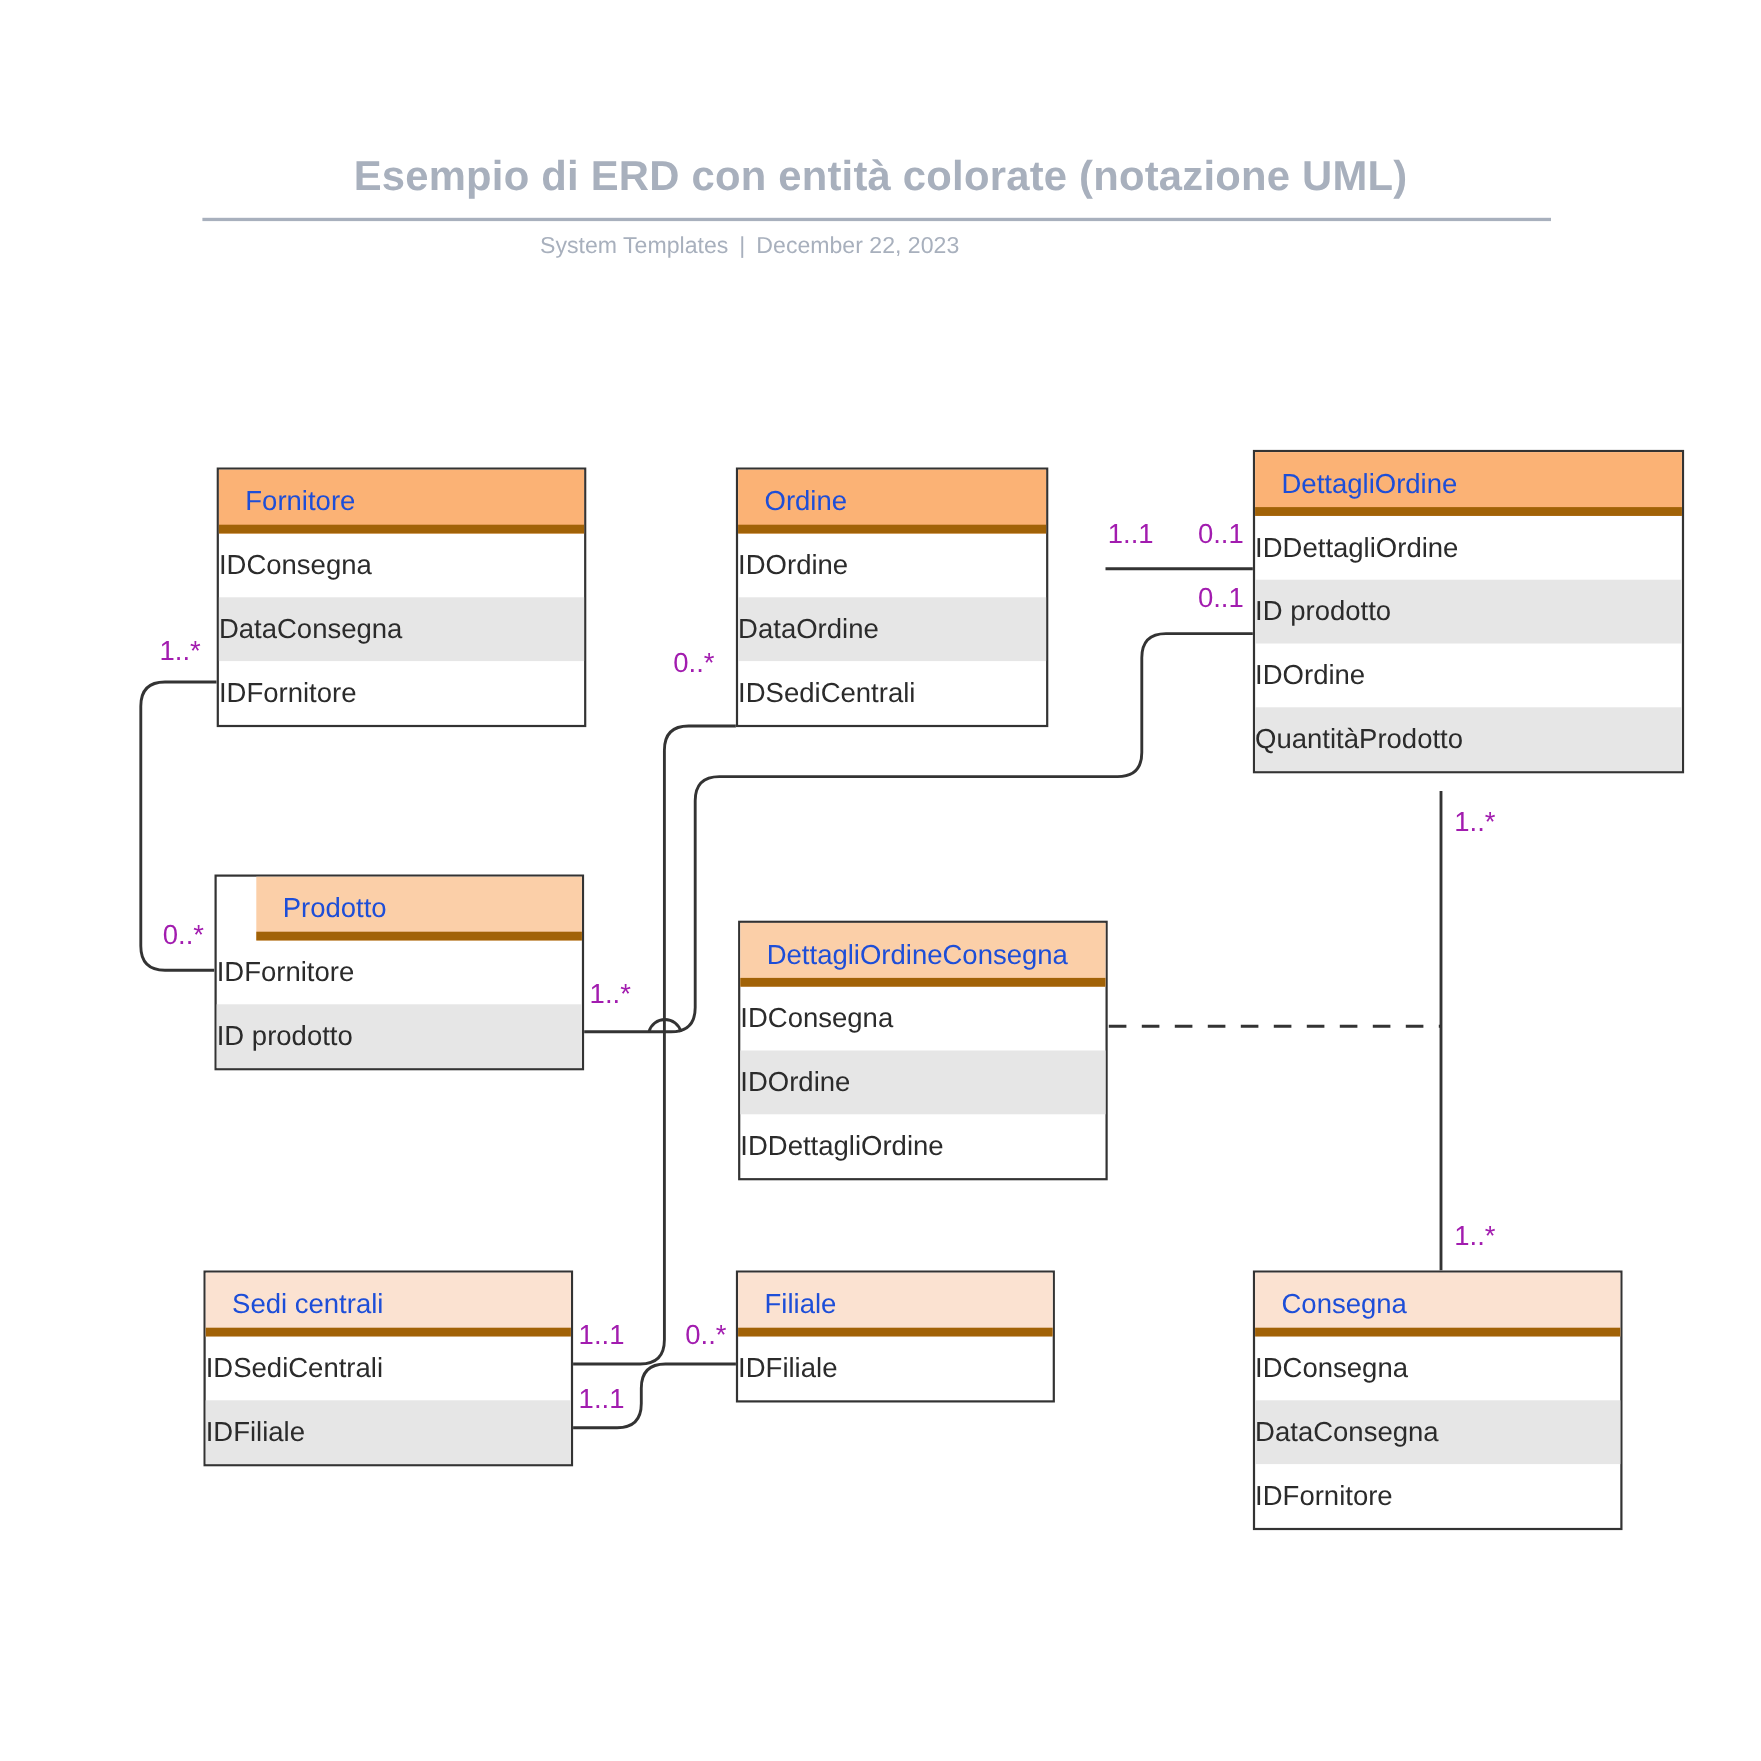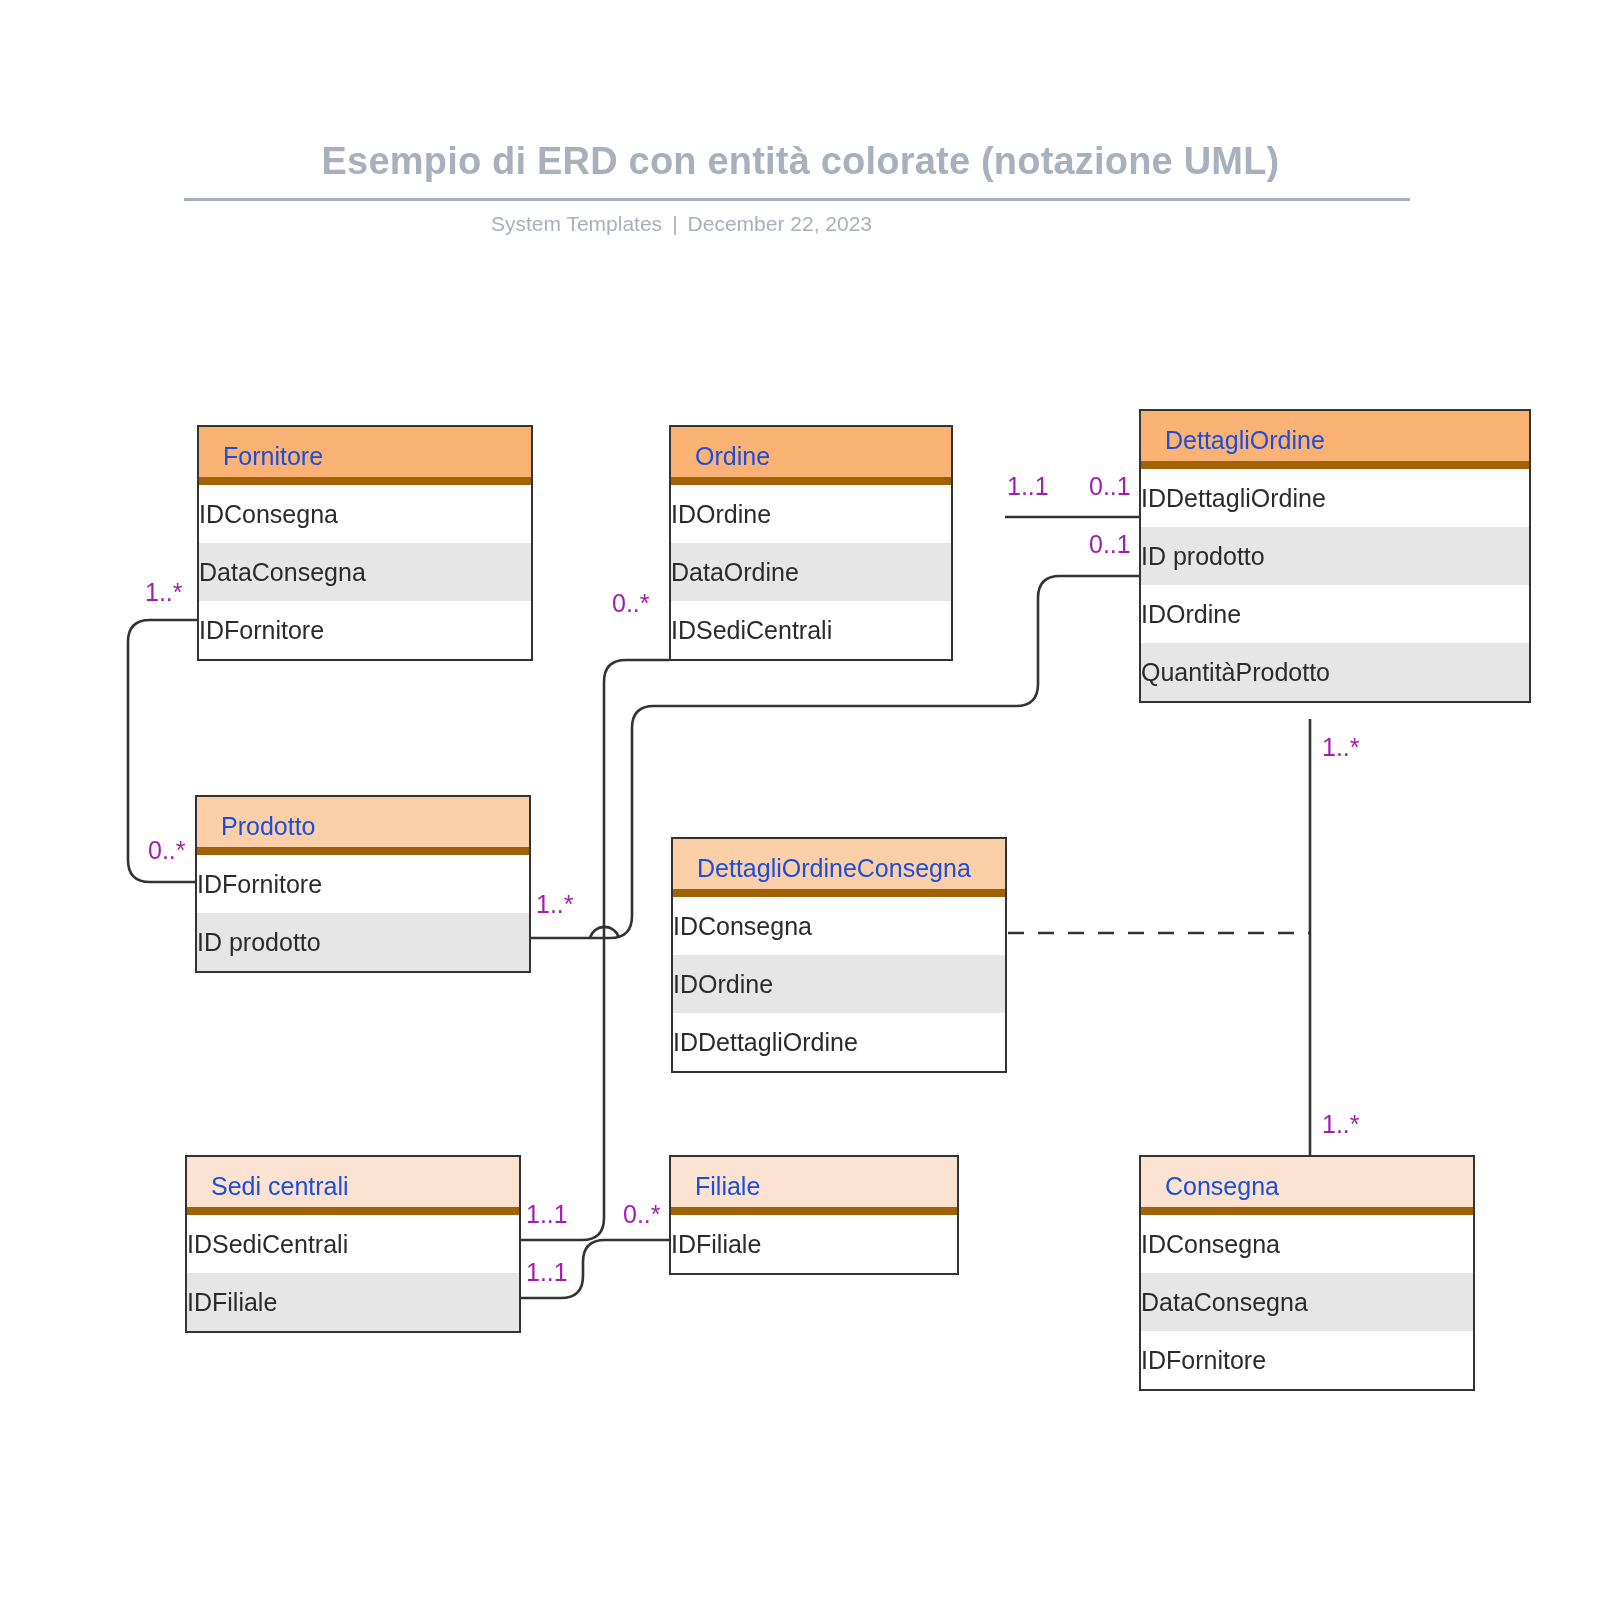--- a/index.html
+++ b/index.html
@@ -164,21 +164,21 @@
 
 <div class="entity" id="e-dettagliordine" style="left:1139px; top:409px; width:392px;">
   <div class="ehead" style="background: rgb(251, 178, 117);">DettagliOrdine</div>
   <div class="erow">IDDettagliOrdine</div>
   <div class="erow alt">ID prodotto</div>
   <div class="erow">IDOrdine</div>
   <div class="erow alt">QuantitàProdotto</div>
 </div>
 
 <div class="entity" id="e-prodotto" style="left:195px; top:795px; width:336px;">
-  <div class="ehead" style="background: rgb(251, 207, 168);">Prodotto</div>
+  <div class="ehead" style="background: rgb(251, 207, 168); margin-left: 36px;">Prodotto</div>
   <div class="erow">IDFornitore</div>
   <div class="erow alt">ID prodotto</div>
 </div>
 
 <div class="entity" id="e-doc" style="left:671px; top:837px; width:336px;">
   <div class="ehead" style="background: rgb(251, 207, 168);">DettagliOrdineConsegna</div>
   <div class="erow">IDConsegna</div>
   <div class="erow alt">IDOrdine</div>
   <div class="erow">IDDettagliOrdine</div>
 </div>

